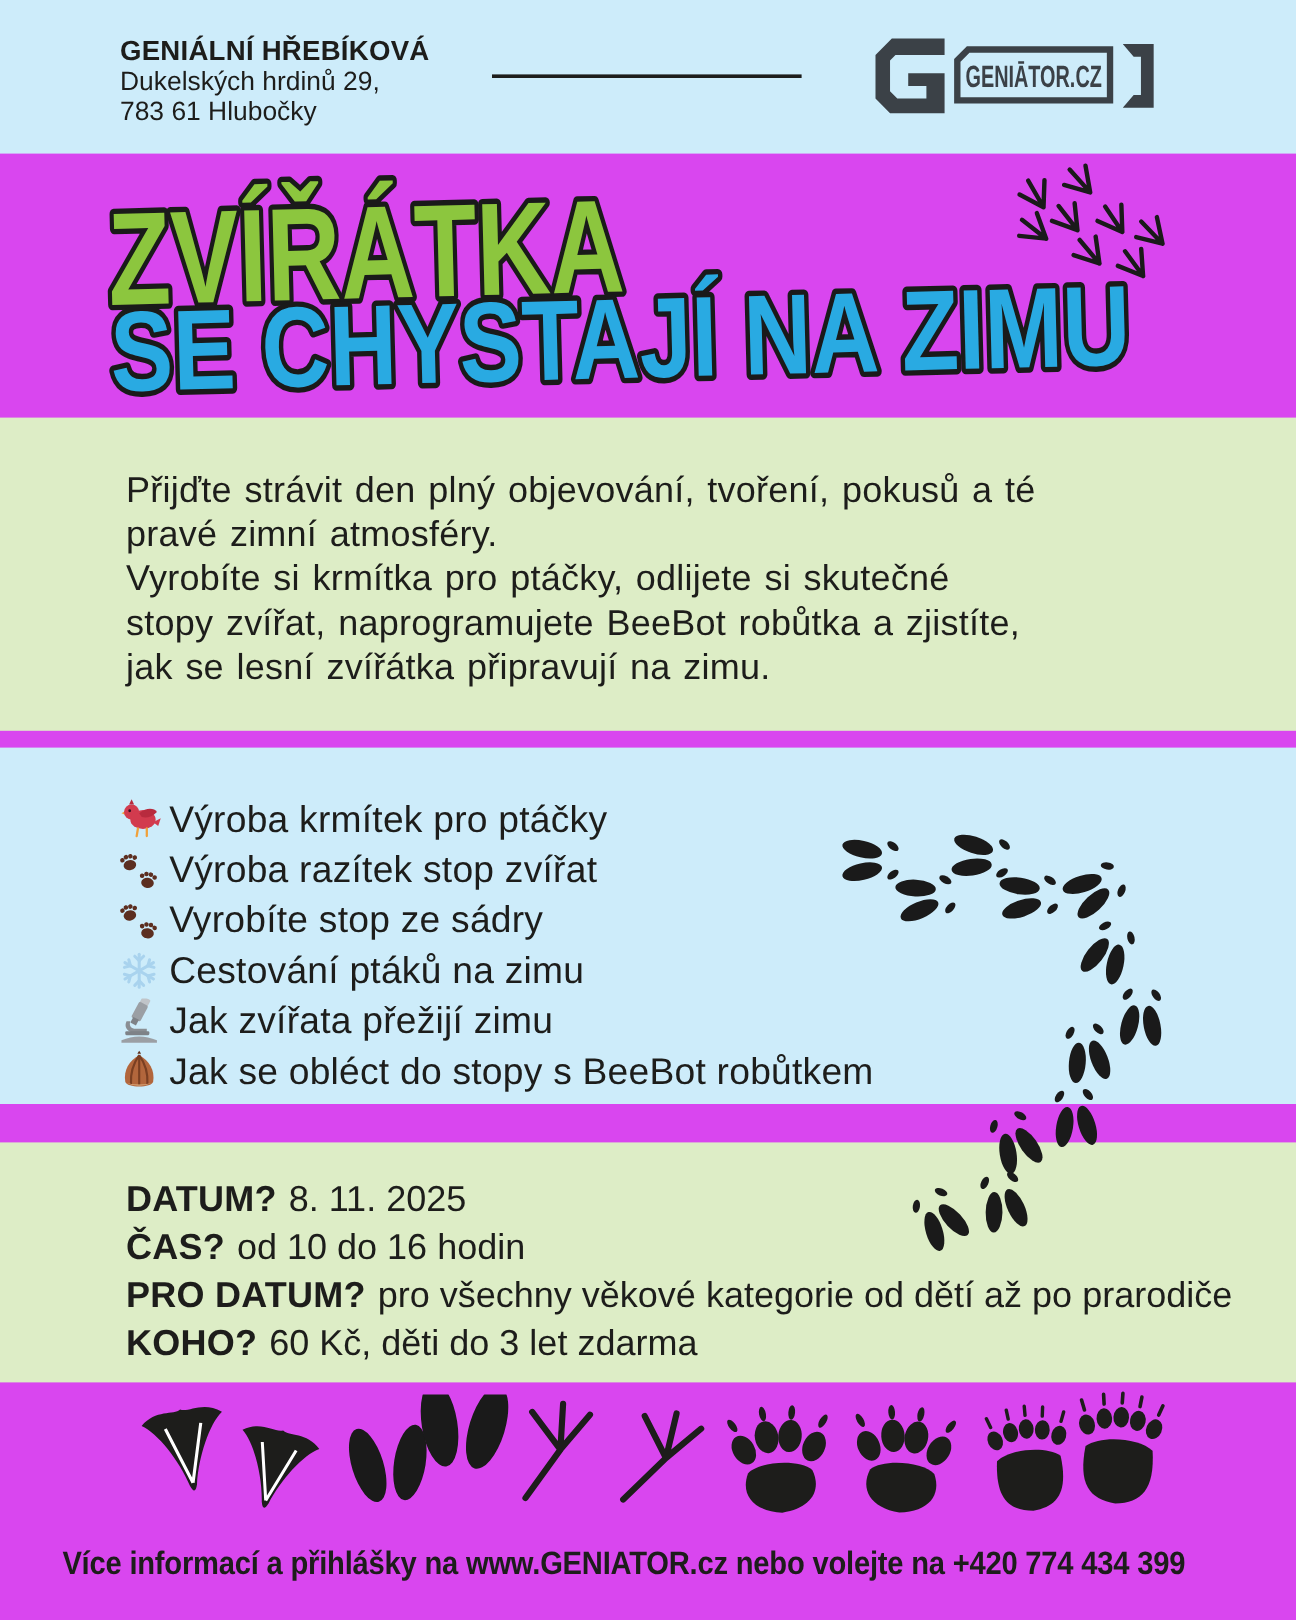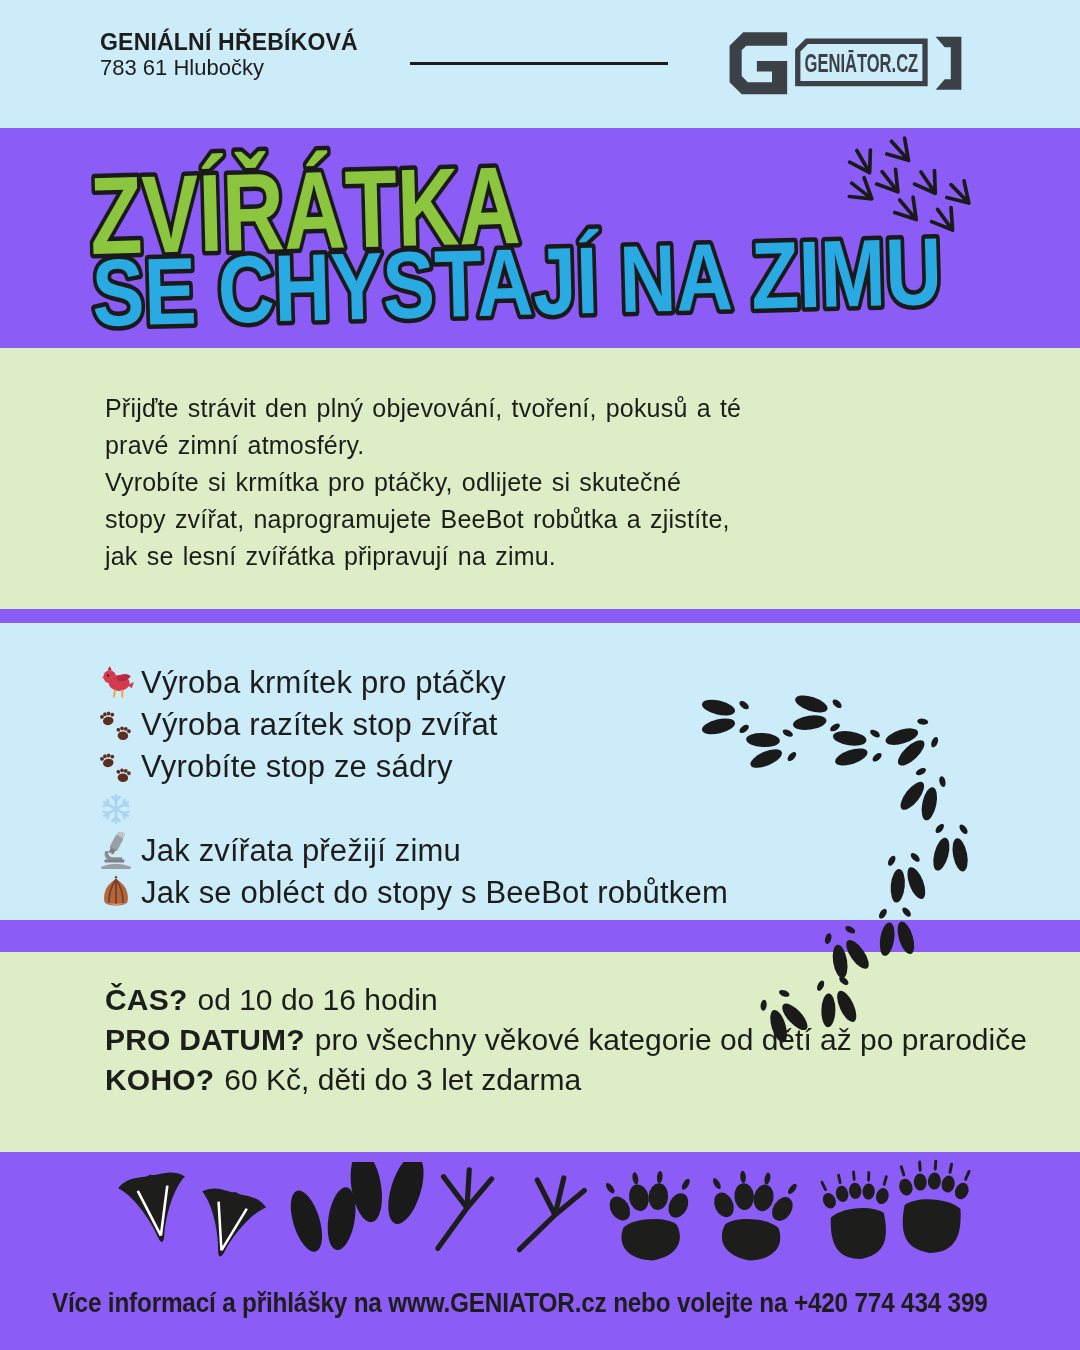--- a/index.html
+++ b/index.html
@@ -1,17 +1,17 @@
 <!DOCTYPE html>
 <html><head>
 <meta charset="utf-8">
 <style>
   html,body{margin:0;padding:0;background:#888;}
   .poster{
-    position:relative;width:1080px;height:1350px;background:#8b5cf6;
+    position:relative;width:1080px;height:1350px;background:#d946ef;
     font-family:"Liberation Sans",sans-serif;color:#1d1d1b;overflow:hidden;
     margin:0 auto;
   }
   .band{position:absolute;left:0;width:1080px;}
   .band-header{top:0;height:128px;background:#cdecfa;}
   .band-intro{top:348px;height:261px;background:#ddedc6;}
   .band-activities{top:623px;height:297px;background:#cdecfa;}
   .band-details{top:952px;height:200px;background:#ddedc6;}
 
   
@@ -20,21 +20,21 @@
   .org-addr{font-size:22px;}
   .header-line{position:absolute;left:410px;top:62px;width:258px;height:3px;background:#1d1d1b;}
   .logo-svg{position:absolute;left:722px;top:26px;}
 
   
   .title-svg{position:absolute;left:0;top:128px;}
 
   
   .intro-text{
     position:absolute;left:105px;top:390px;width:930px;
-    font-size:25px;line-height:37px;white-space:pre-line;letter-spacing:.2px;word-spacing:2px;
+    font-size:30px;line-height:37px;white-space:pre-line;letter-spacing:.2px;word-spacing:2px;
   }
 
   
   .activities-list{position:absolute;left:97px;top:662px;margin:0;padding:0;list-style:none;}
   .activities-list li{display:flex;align-items:center;height:42px;font-size:31px;letter-spacing:.2px;}
   .bullet-icon{width:38px;height:38px;flex:0 0 38px;margin-right:6px;}
 
   
   .details-block{position:absolute;left:105px;top:980px;font-size:30px;line-height:40px;white-space:nowrap;}
   .details-row .lbl{font-weight:bold;margin-right:10px;letter-spacing:.2px;}
@@ -100,20 +100,21 @@
     </defs>
   </svg>
 
   <div class="band band-header"></div>
   <div class="band band-intro"></div>
   <div class="band band-activities"></div>
   <div class="band band-details"></div>
 
   <div class="org">
     <div class="org-name">GENIÁLNÍ HŘEBÍKOVÁ</div>
+    <div class="org-addr">Dukelských hrdinů 29,</div>
     <div class="org-addr">783 61 Hlubočky</div>
   </div>
   <div class="header-line"></div>
   <svg class="logo-svg" width="250" height="76" viewBox="0 0 330 100">
     <g fill="#3b4147">
       <path d="M86,8 L28,8 L10,26 L10,74 L26,90 L86,90 L86,46 L46,46 L46,60 L66,60 L66,74 L34,74 L26,66 L26,32 L32,26 L86,26 Z"></path>
       <path d="M282,14 L316,14 L316,84 L282,84 L294,70 L302,70 L302,28 L294,28 Z"></path>
     </g>
     <path d="M112,20 L268,20 L268,76 L100,76 L100,32 Z" fill="none" stroke="#3b4147" stroke-width="7"></path>
     <text x="109" y="61" font-family="Liberation Sans, sans-serif" font-weight="bold" font-size="34" fill="#3b4147" textLength="150" lengthAdjust="spacingAndGlyphs">GENIĀTOR.CZ</text>
@@ -203,20 +204,21 @@
             </g>
           <g transform="rotate(120)">
               <line y1="13" y2="-13"></line>
               <line x1="0" y1="-8" x2="-3.5" y2="-11.5"></line>
               <line x1="0" y1="-8" x2="3.5" y2="-11.5"></line>
               <line x1="0" y1="8" x2="-3.5" y2="11.5"></line>
               <line x1="0" y1="8" x2="3.5" y2="11.5"></line>
             </g>
         </g>
       </svg>
+      <span>Cestování ptáků na zimu</span>
     </li>
     <li>
       <svg class="bullet-icon" viewBox="0 0 36 36">
         <g transform="rotate(28 17 12)">
           <rect x="14" y="-2" width="7" height="6" rx="1" fill="#c0c4c8"></rect>
           <rect x="13.5" y="3" width="8" height="14" rx="1.5" fill="#9b9fa4"></rect>
           <rect x="15" y="16" width="5" height="5" fill="#7e8287"></rect>
         </g>
         <path d="M8,18 C6,22 8,26 13,27 L24,27 L24,24 L14,24 C11,23 10,21 11,18 Z" fill="#8a8e93"></path>
         <rect x="7" y="26" width="19" height="3" rx="1" fill="#7e8287"></rect>
@@ -229,20 +231,23 @@
         <path d="M18,5 C10,9 5.5,17 7,26 C8,31 28,31 29,26 C30.5,17 26,9 18,5 Z" fill="#b2663c"></path>
         <path d="M18,5 C13,12 11,20 11.5,28 M18,5 C18,14 18,22 18,29 M18,5 C23,12 25,20 24.5,28" stroke="#7a3f22" stroke-width="1.7" fill="none"></path>
         <path d="M8,27 Q18,31.5 28,27 Q18,29.5 8,27 Z" fill="#d9a678"></path>
         <path d="M16.5,4 L18,1.5 L19.5,4 Z" fill="#5e2e18"></path>
       </svg>
       <span>Jak se obléct do stopy s BeeBot robůtkem</span>
     </li>
   </ul>
 
   <div class="details-block">
+    <div class="details-row">
+      <span class="lbl">DATUM?</span><span>8. 11. 2025</span>
+    </div>
     <div class="details-row">
       <span class="lbl">ČAS?</span><span>od 10 do 16 hodin</span>
     </div>
     <div class="details-row">
       <span class="lbl">PRO DATUM?</span><span>pro všechny věkové kategorie od dětí až po prarodiče</span>
     </div>
     <div class="details-row">
       <span class="lbl">KOHO?</span><span>60 Kč, děti do 3 let zdarma</span>
     </div>
   </div>

